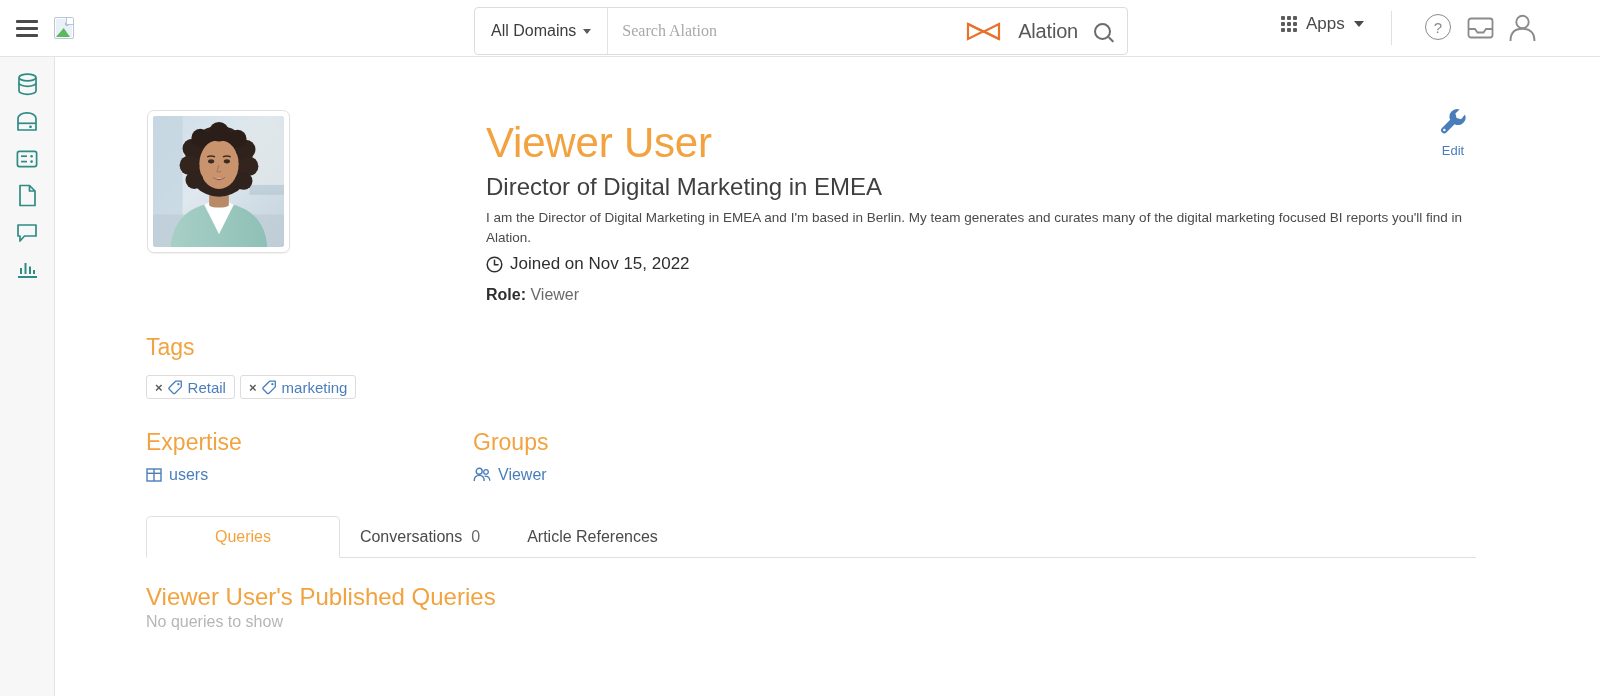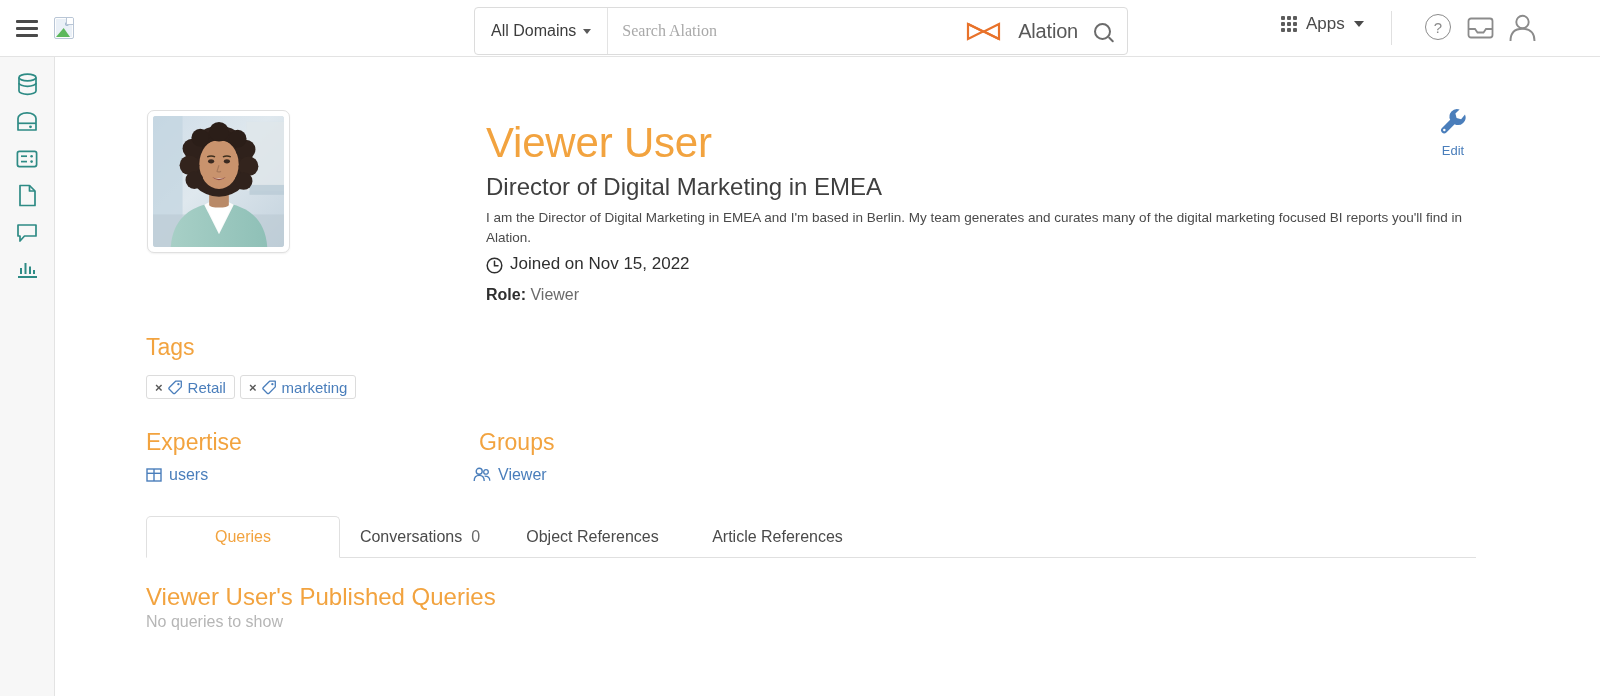--- a/index.html
+++ b/index.html
@@ -117,35 +117,35 @@
   .usertitle {
     position:absolute; left:430px; top:116px;
     font-size:24px; color:#3f3f3f; font-weight:400;
   }
   .userbio {
     position:absolute; left:430px; top:151px; width:980px;
     font-size:13.5px; color:#4a4a4a; line-height:1.45;
   }
   .joined {
     position:absolute; left:430px; top:197px;
-    display:flex; align-items:flex-end; gap:7px;
+    display:flex; align-items:center; gap:7px;
     font-size:17px; color:#2f2f2f;
   }
   .rolerow {
     position:absolute; left:430px; top:229px;
     font-size:16px; color:#6a6a6a;
   }
   .rolerow b { color:#2f2f2f; font-weight:bold; }
 
   .sec-head {
     position:absolute; font-size:23px; color:#f2a33f; font-weight:400;
   }
   .tags-head { left:90px; top:277px; }
   .exp-head  { left:90px; top:372px; }
-  .grp-head  { left:417px; top:372px;margin-left:6px; }
+  .grp-head  { left:417px; top:372px; }
 
   .tagrow { position:absolute; left:90px; top:318px; display:flex; gap:5px; }
   .tagchip {
     display:flex; align-items:center; gap:5px;
     height:24px; padding:0 8px;
     border:1px solid #dcdcdc; border-radius:3px; background:#fff;
     font-size:15px; color:#4a7ebb; cursor:pointer;
   }
   .tagx { font-size:13px; color:#5a5a5a; font-weight:bold; cursor:pointer; }
 
@@ -433,23 +433,20 @@
     </div>
 
     <div class="tabbar">
       <div class="tab active">
         <span>Queries</span>
       </div>
       <div class="tab tab-conv">
         <span>Conversations</span>
         <span class="cnt">0</span>
       </div>
-      <div class="tab tab-obj">
-        <span>Object References</span>
-      </div>
       <div class="tab tab-art">
         <span>Article References</span>
       </div>
     </div>
 
     <div class="pubhead">Viewer User's Published Queries</div>
     <div class="emptytext">No queries to show</div>
 
   </div>
 </div>

